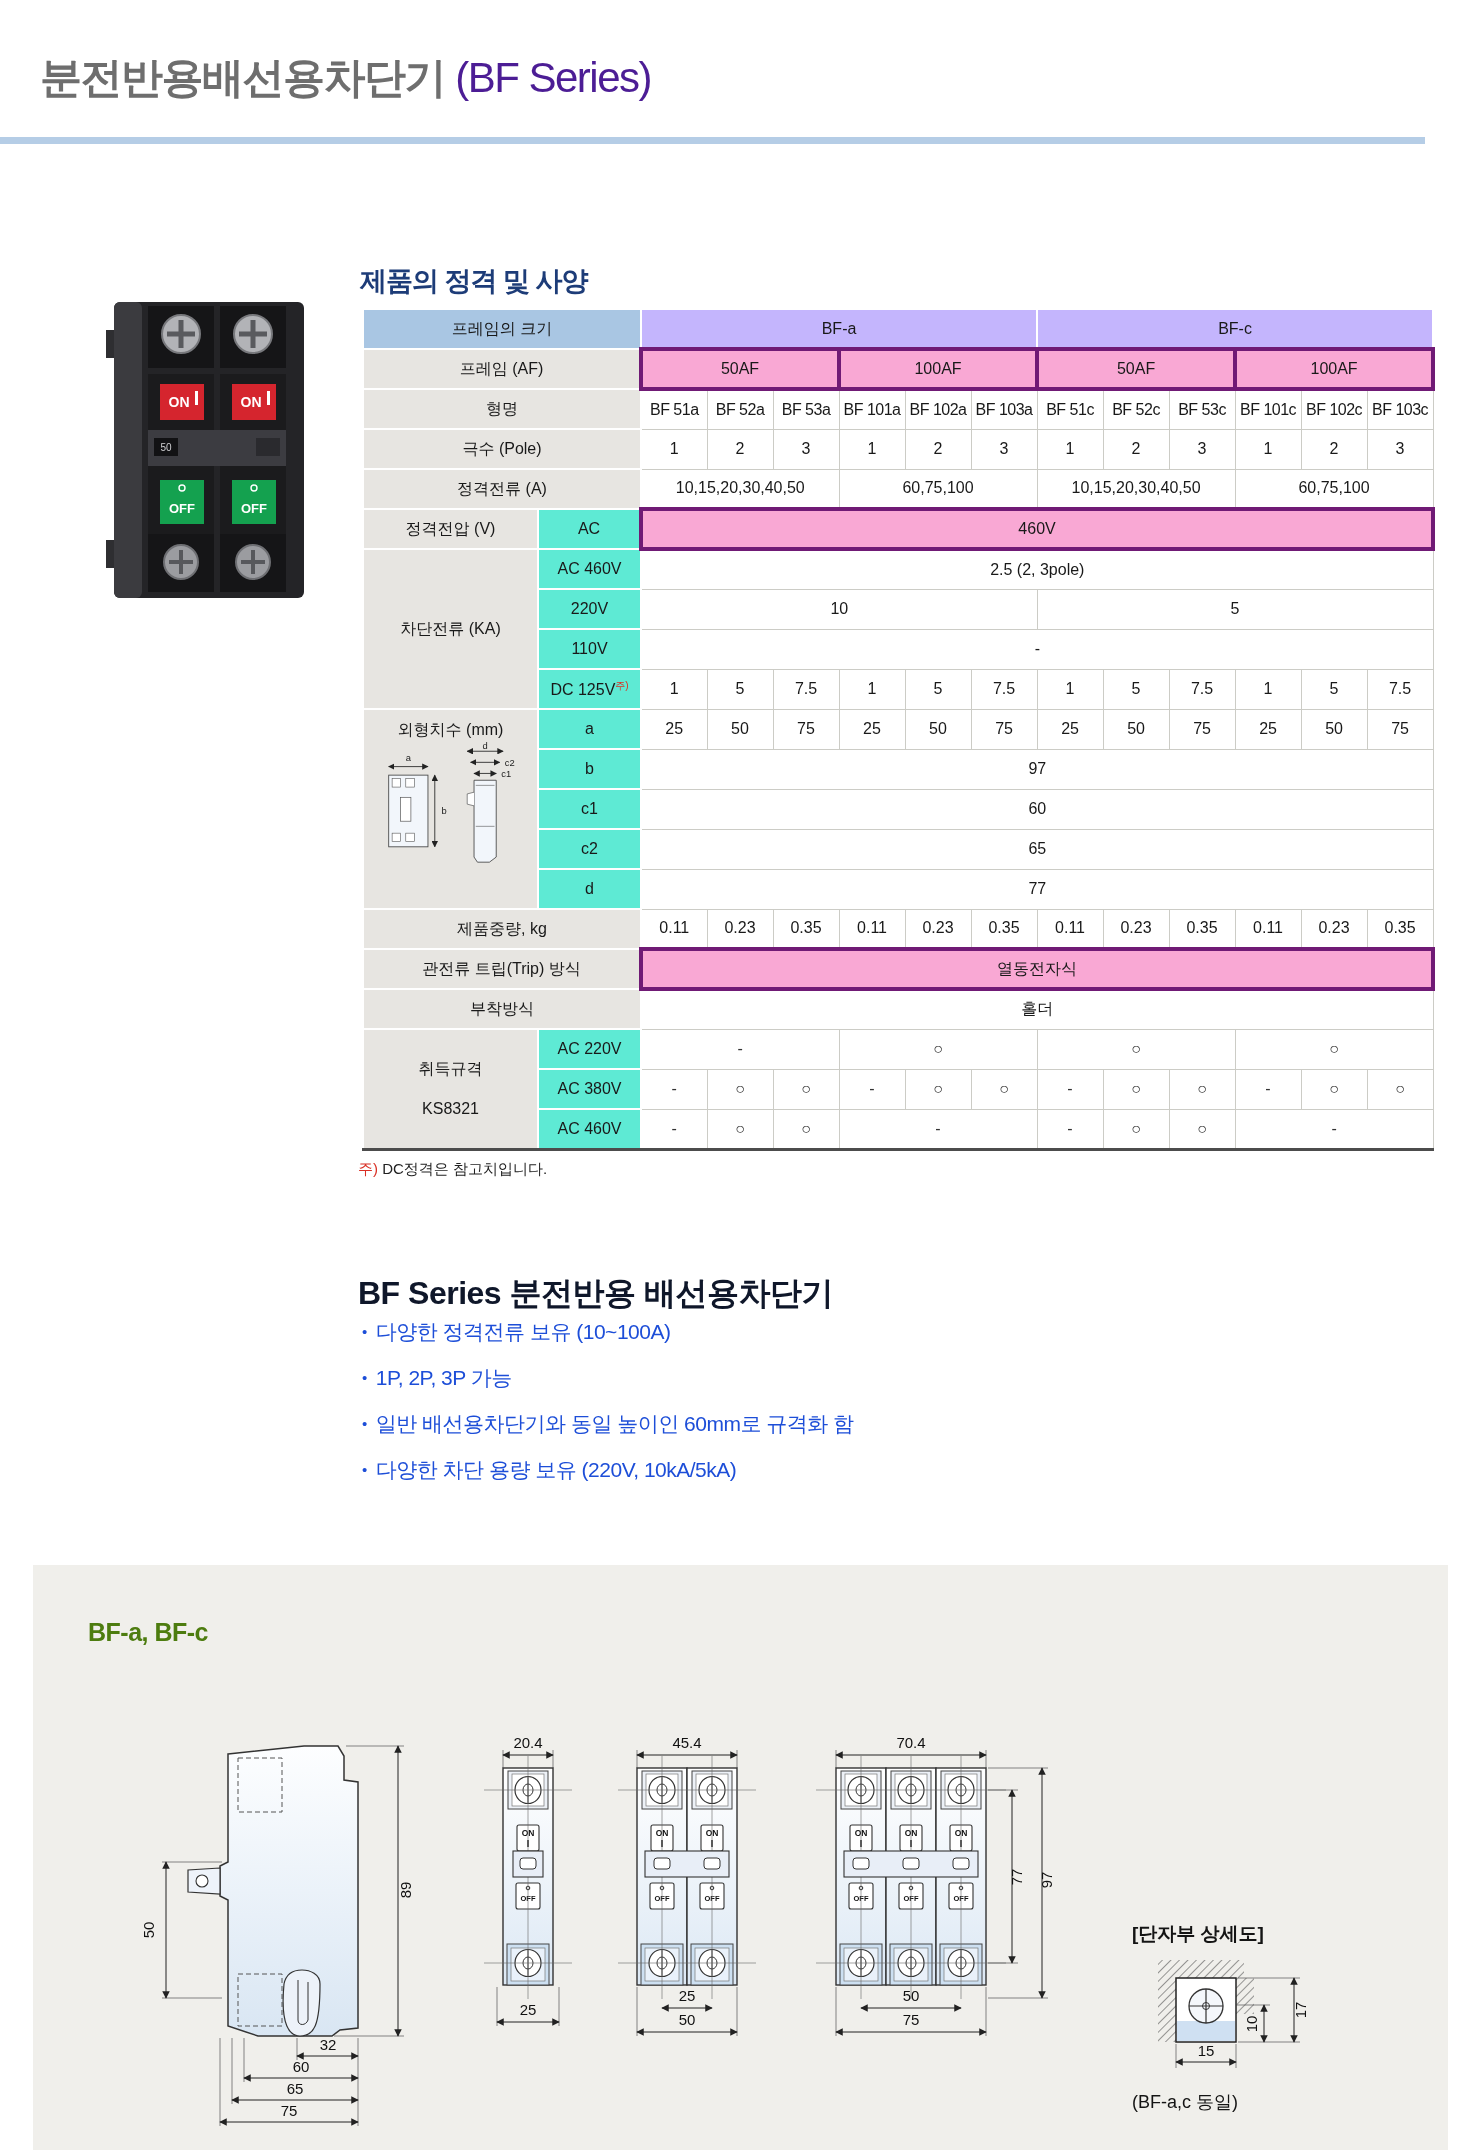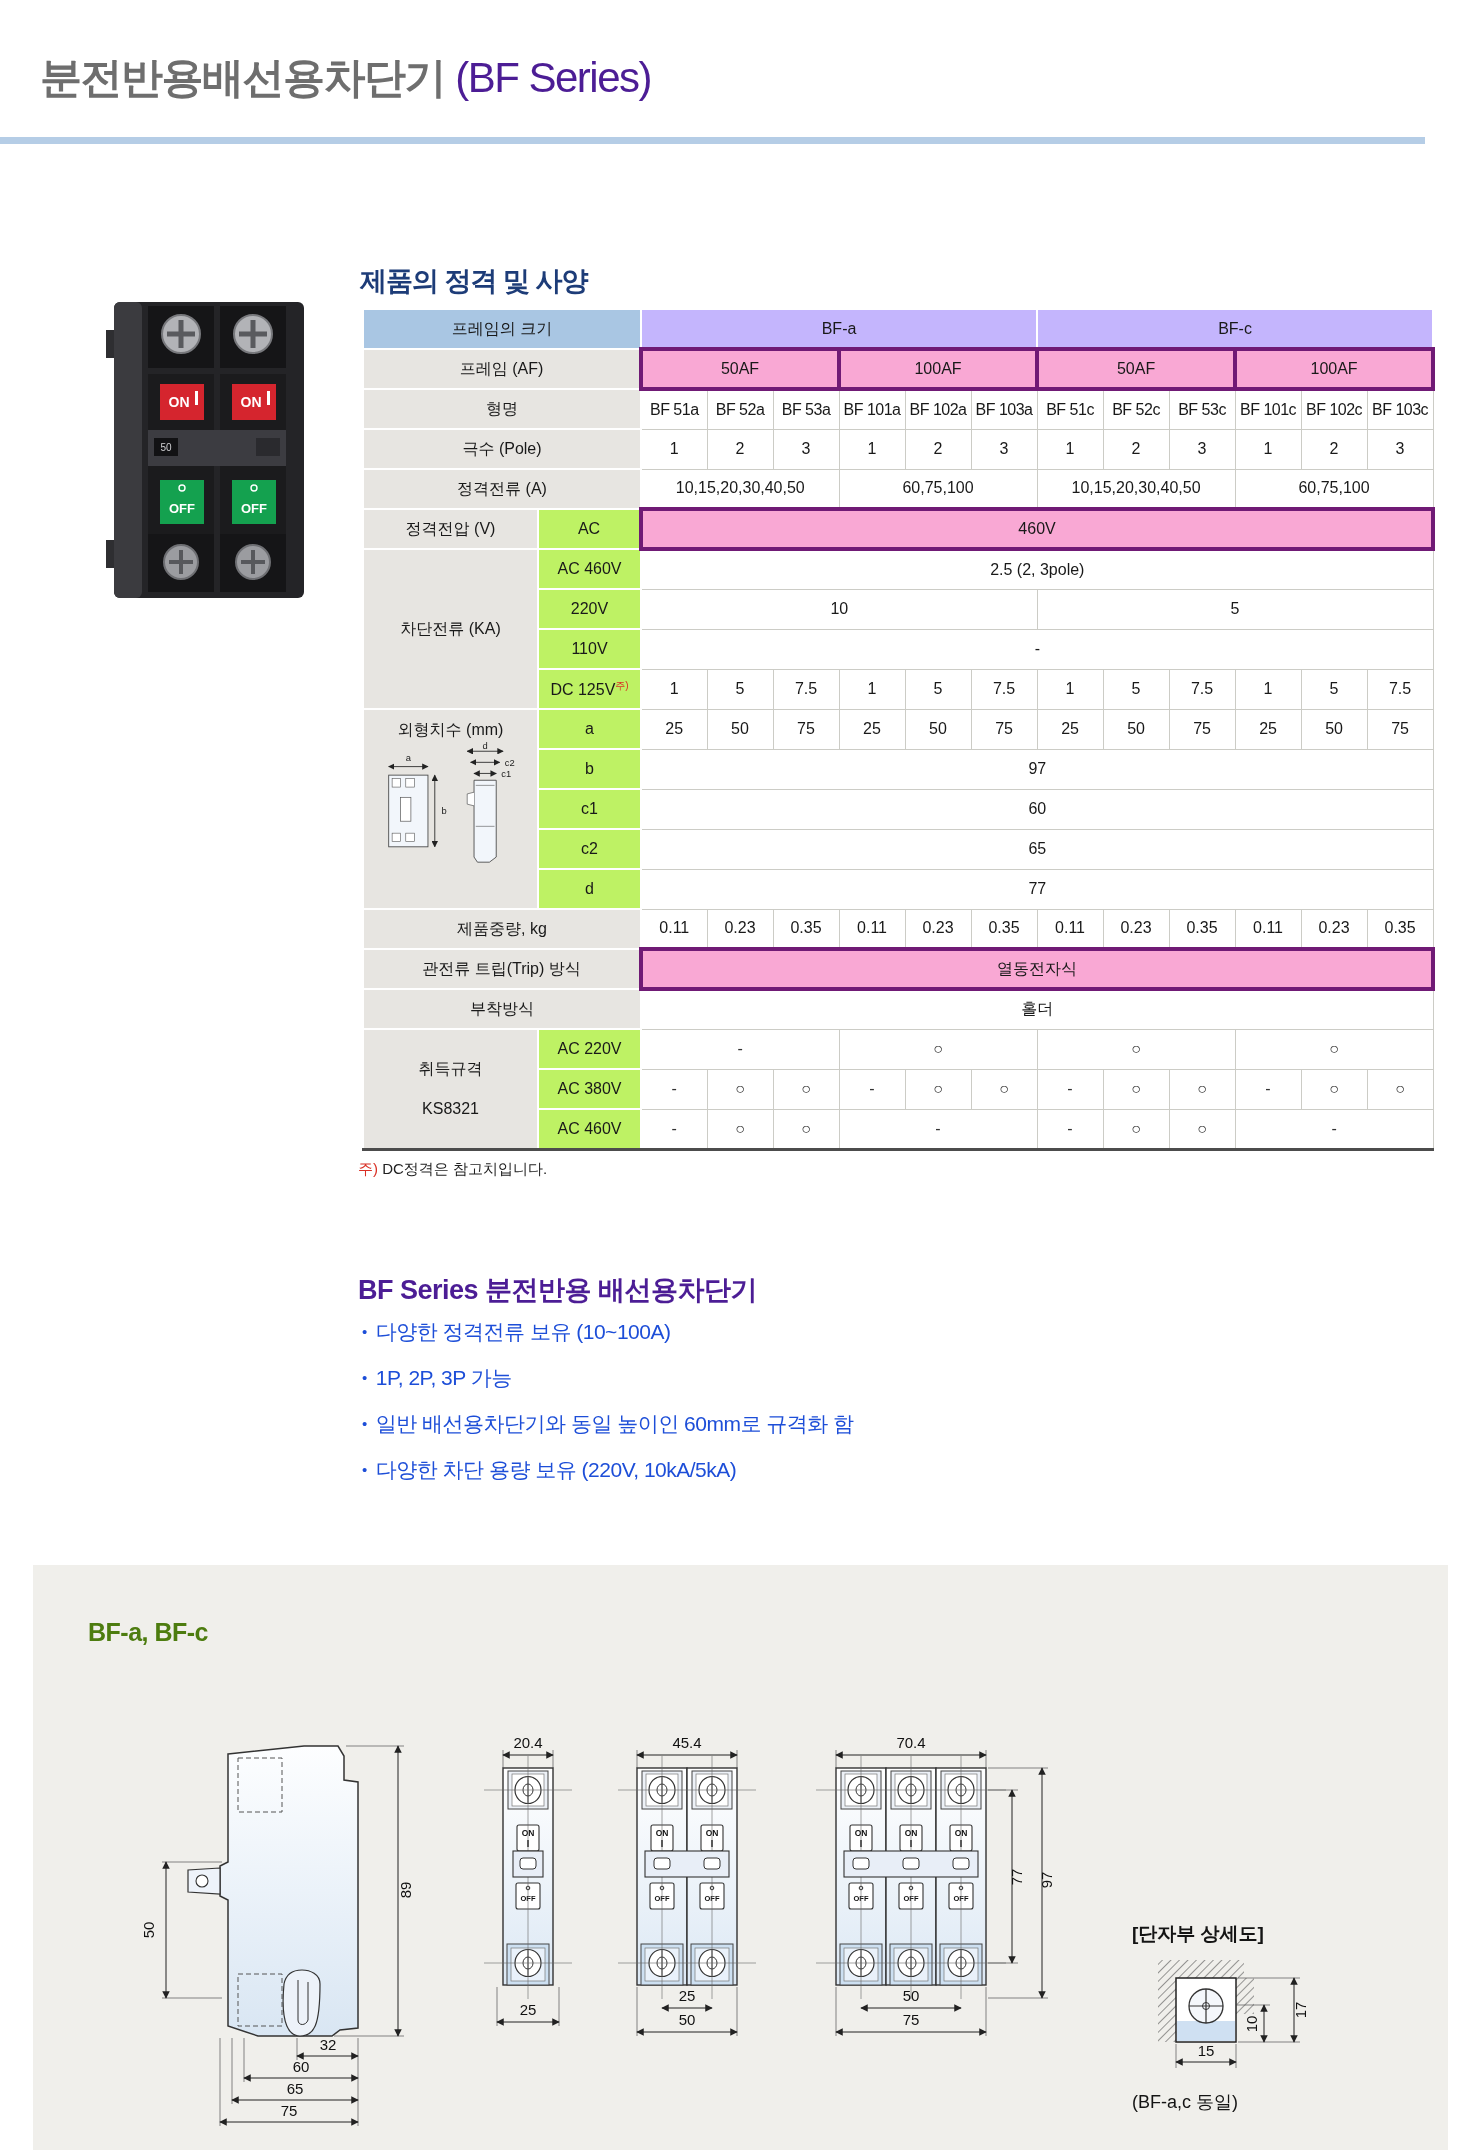--- a/index.html
+++ b/index.html
@@ -12,31 +12,31 @@
   .divider{position:absolute;left:0;top:137px;width:1425px;height:7px;background:#b5cde6;}
 
   .spec-heading{position:absolute;left:360px;top:263px;font-size:27px;font-weight:bold;color:#1d3c78;letter-spacing:-1px;}
 
   .spec-wrap{position:absolute;left:362px;top:308px;}
   table.spec{border-collapse:collapse;table-layout:fixed;width:1072px;color:#191919;border-bottom:3px solid #4c4c4c;}
   table.spec td{height:40px;padding:0;text-align:center;vertical-align:middle;box-sizing:border-box;font-size:16px;overflow:hidden;}
   td.cb{background:#a9c6e3;border:2px solid #fff;font-size:17px;}
   td.cb2{background:#c4b5fd;border:2px solid #fff;font-size:17px;}
   td.lbl{background:#e7e5e1;border:2px solid #fff;text-align:left;padding-left:10px;}
-  td.sub{background:#bef264;border:2px solid #fff;text-align:left;padding-left:8px;}
+  td.sub{background:#5eead4;border:2px solid #fff;text-align:left;padding-left:8px;}
   td.gd{background:#f9a8d4;border:4px solid #701a75;}
   td.wd{background:#fff;border:1px solid #ccccc6;}
   td.sm{font-size:13px;letter-spacing:-0.5px;}
   td.crc{font-size:18px;color:#333;}
   sup.red{color:#d93025;font-size:10px;}
   .lbl2line{line-height:40px;}
   .footnote{position:absolute;left:358px;top:1160px;font-size:15px;color:#222;}
   .footnote .red{color:#d93025;}
 
-  .feat-heading{position:absolute;left:358px;top:1272px;font-size:27px;font-weight:bold;color:#4c1d95;letter-spacing:-0.5px;}
+  .feat-heading{position:absolute;left:358px;top:1272px;font-size:32px;font-weight:bold;color:#0f172a;letter-spacing:-0.5px;}
   ul.features{position:absolute;left:362px;top:1310px;margin:0;padding:0;list-style:none;}
   ul.features li{font-size:21px;color:#1d4ed8;line-height:44px;letter-spacing:-0.5px;}
   ul.features li::before{content:"•";font-size:15px;margin-right:9px;position:relative;top:-2px;}
 
   .panel{position:absolute;left:33px;top:1565px;width:1415px;height:585px;background:#f0efeb;}
   .panel-heading{position:absolute;left:88px;top:1618px;font-size:25px;font-weight:bold;color:#4d7c0f;letter-spacing:-0.5px;}
 
   svg text{font-family:"Liberation Sans","DejaVu Sans",sans-serif;}
   .dwg{position:absolute;}
   .dimtxt{font-size:15px;fill:#111;}

